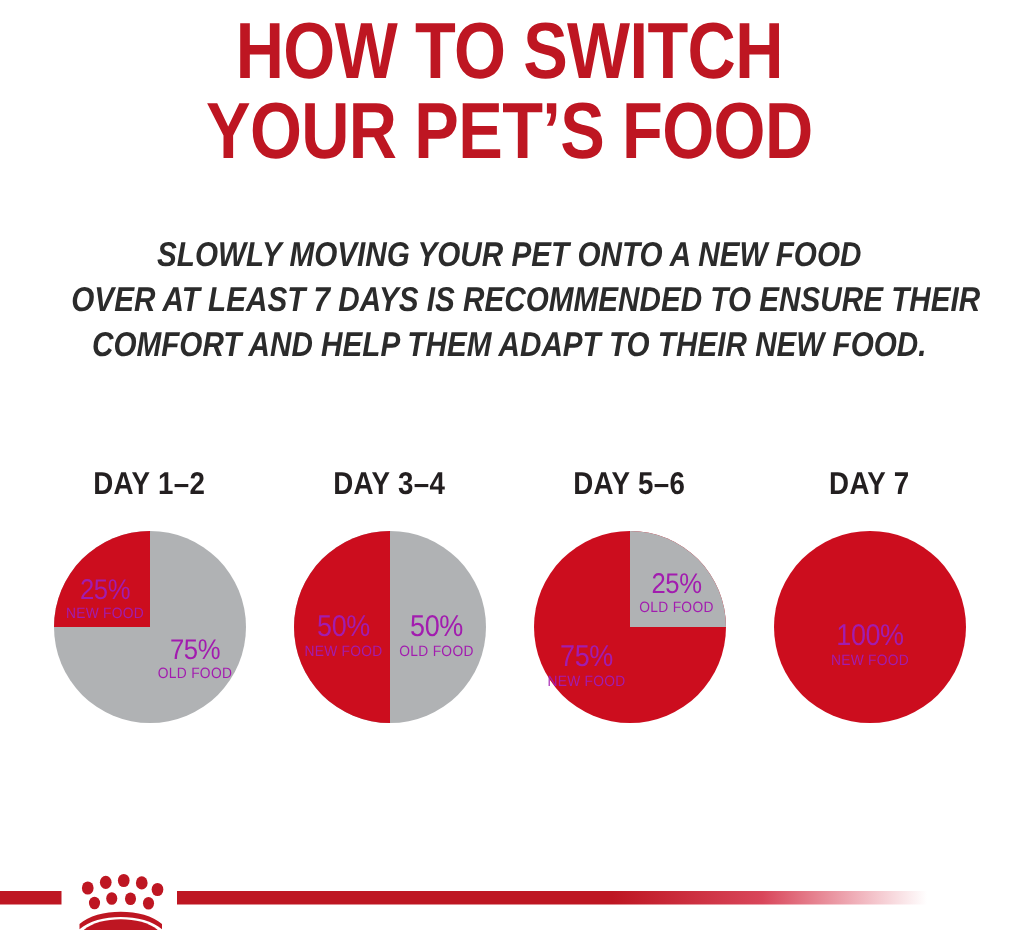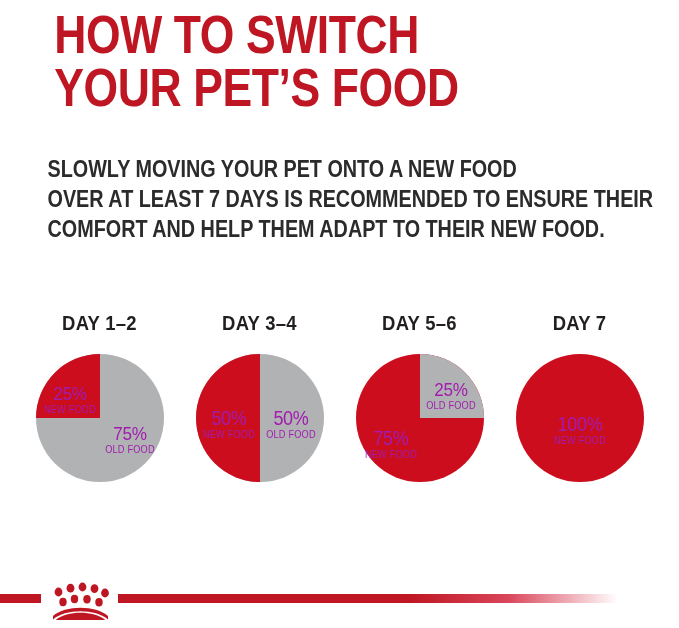--- a/index.html
+++ b/index.html
@@ -21,39 +21,42 @@
     height: 628px;
     background: #ffffff;
   }
 
   
   .title-block {
     position: absolute;
     top: 8px;
     left: 0;
     width: 679px;
+    text-align: center;
   }
   .title-line {
     color: #BE1622;
     font-family: "Liberation Sans Narrow", "Liberation Sans", sans-serif;
     font-weight: 700;
     font-size: 53px;
     line-height: 53px;
     letter-spacing: -0.5px;
     transform: scaleX(0.84);
     transform-origin: center center;
     white-space: nowrap;
   }
 
   
   .subtitle-block {
     position: absolute;
     top: 154px;
     left: 0;
     width: 679px;
+    text-align: center;
+    font-style: italic;
   }
   .subtitle-line {
     color: #2B2B2B;
     font-family: "Liberation Sans Narrow", "Liberation Sans", sans-serif;
     font-weight: 700;
     font-size: 23px;
     line-height: 30px;
     letter-spacing: 0px;
     transform: scaleX(0.86);
     transform-origin: center center;

